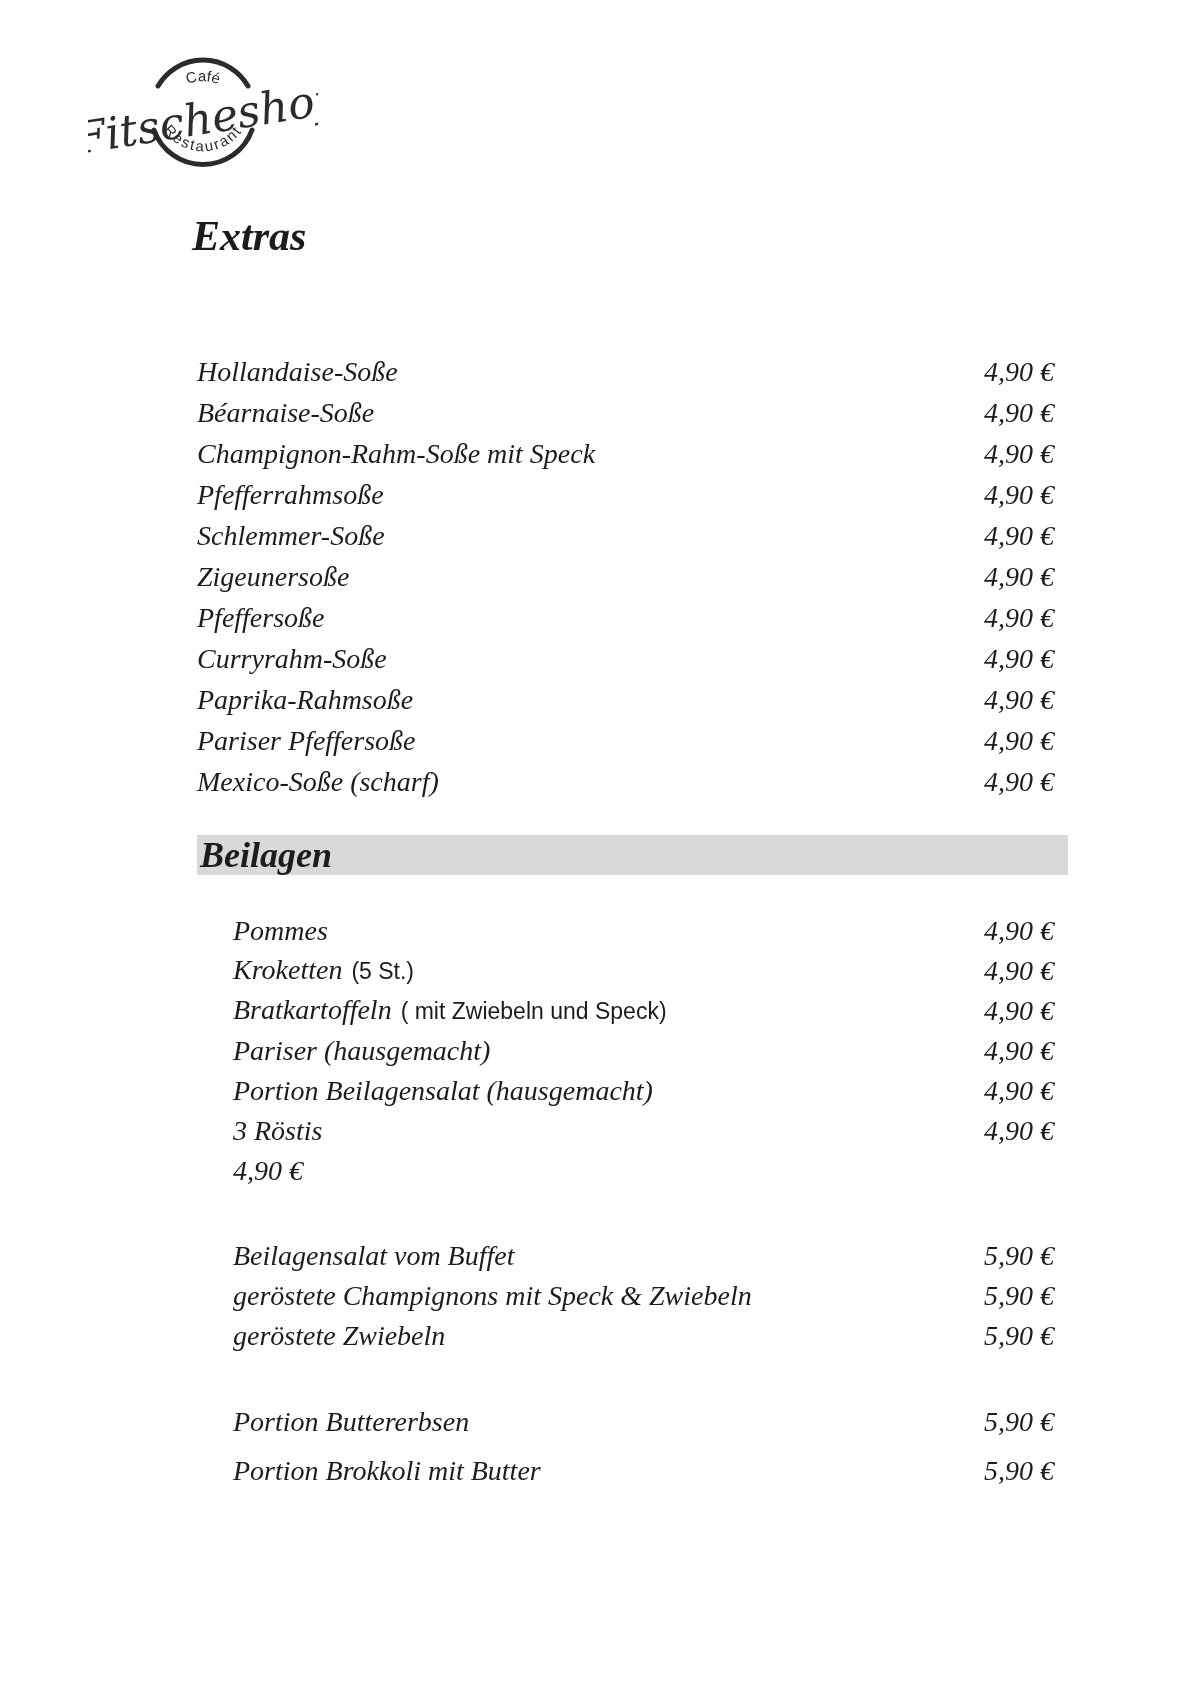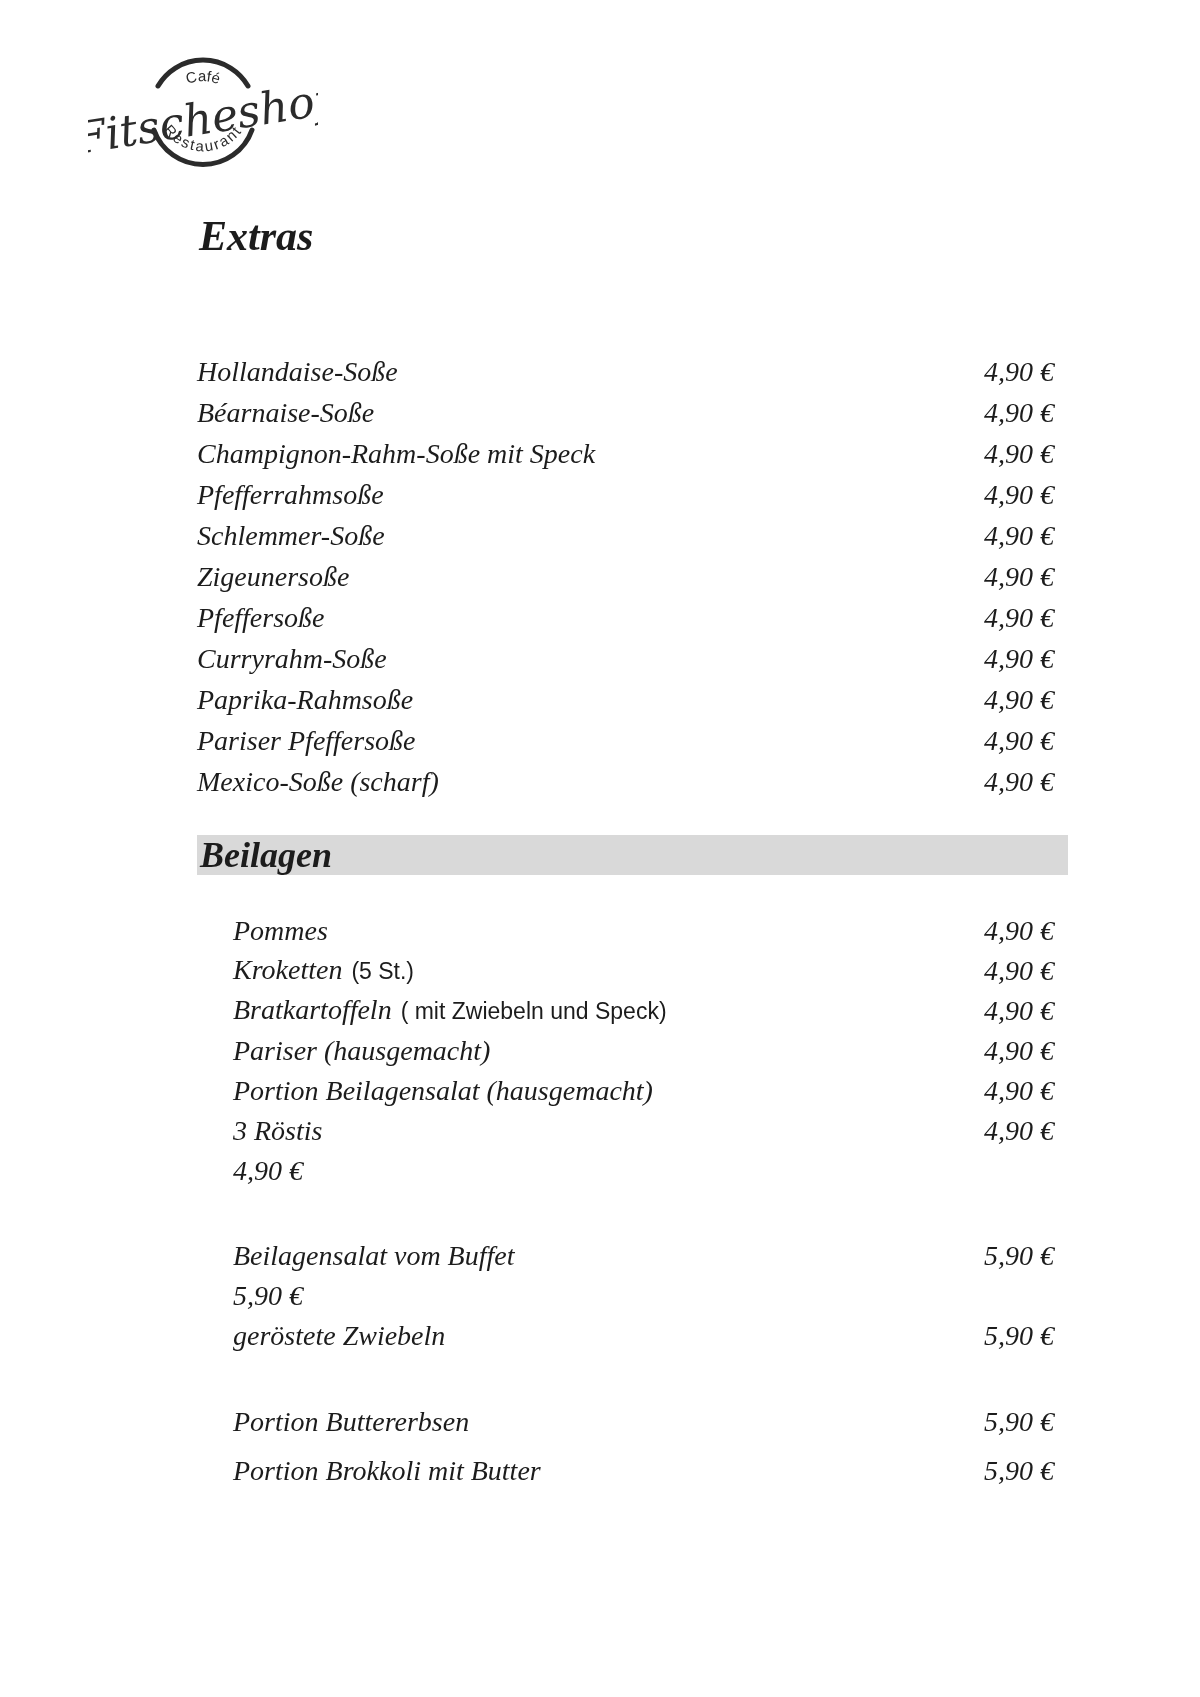--- a/index.html
+++ b/index.html
@@ -14,21 +14,21 @@
   }
   .logo {
     position:absolute;
     left:88px;
     top:50px;
     width:230px;
     height:130px;
   }
   .page-title {
     position:absolute;
-    left:199px;
+    left:192px;
     top:212px;
     margin:0;
     font-size:42px;
     font-weight:bold;
     font-style:italic;
   }
   .menu {
     position:absolute;
     left:197px;
     top:351px;
@@ -177,20 +177,21 @@
         <div class="row">
           <span class="price">4,90 €</span>
         </div>
       </div>
     <div class="item-list glist group2">
         <div class="row">
           <span class="item-name">Beilagensalat vom Buffet</span>
           <span class="price">5,90 €</span>
         </div>
         <div class="row">
+          <span class="item-name">geröstete Champignons mit Speck &amp; Zwiebeln</span>
           <span class="price">5,90 €</span>
         </div>
         <div class="row">
           <span class="item-name">geröstete Zwiebeln</span>
           <span class="price">5,90 €</span>
         </div>
       </div>
     <div class="item-list glist g3 group3">
         <div class="row">
           <span class="item-name">Portion Buttererbsen</span>

